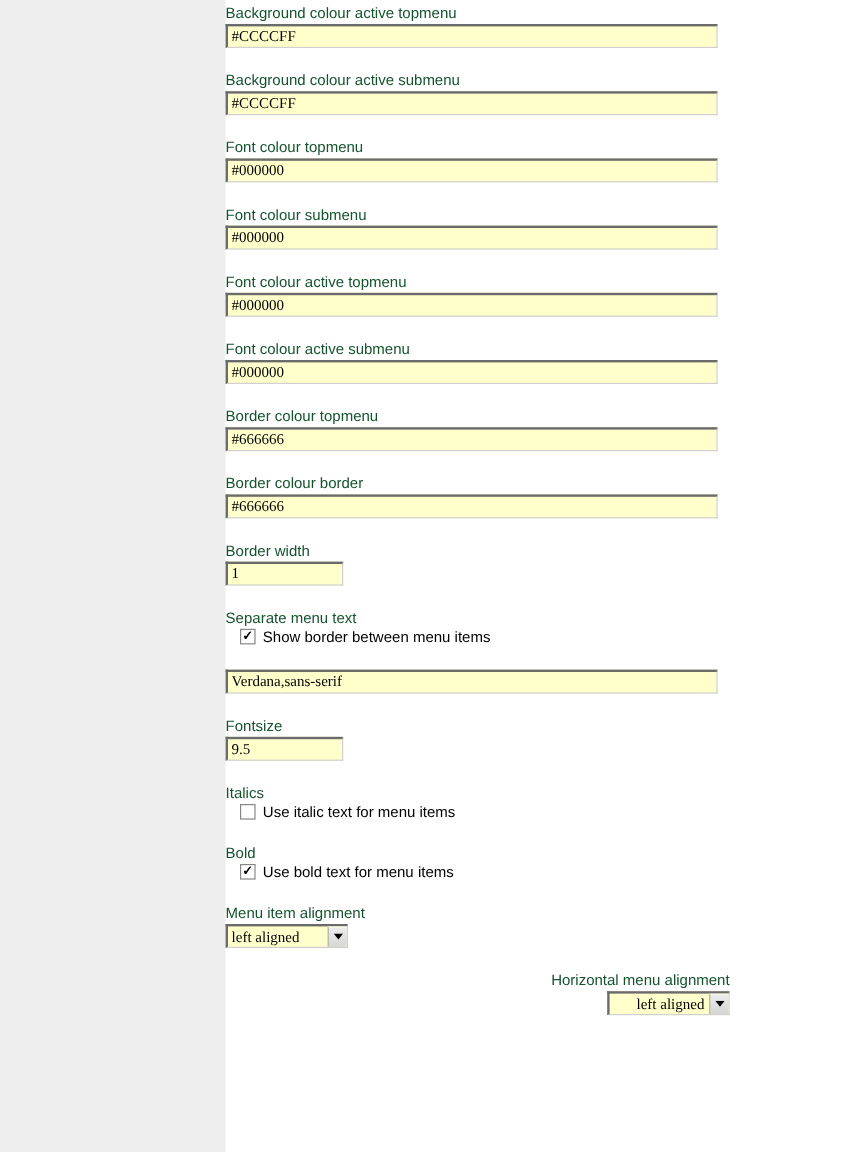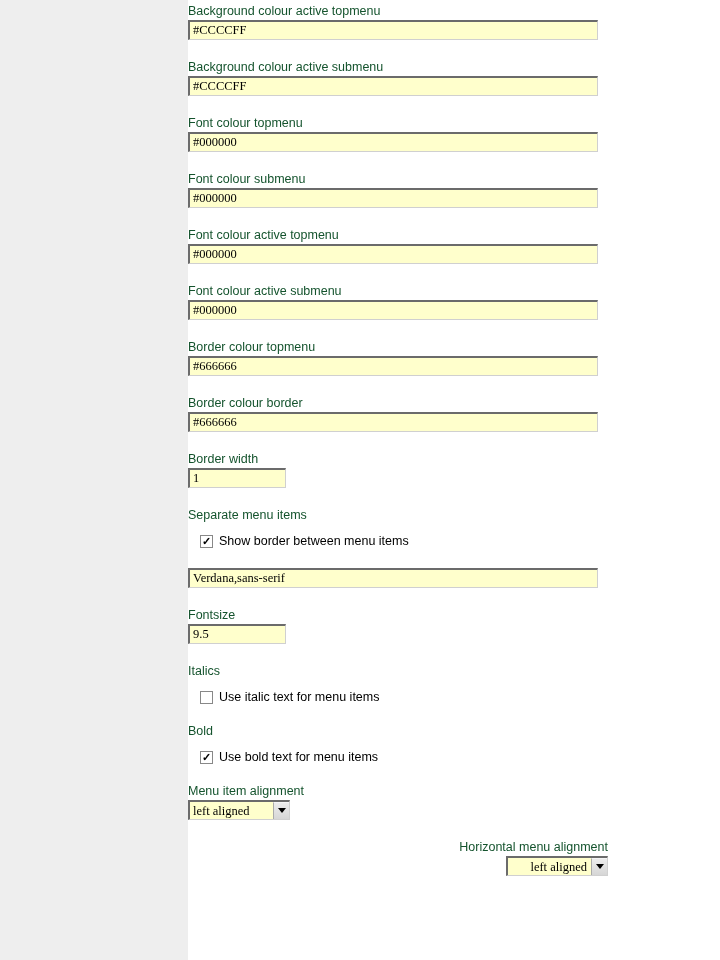--- a/index.html
+++ b/index.html
@@ -41,23 +41,23 @@
       font-family: Liberation Serif, serif;
       font-size: 12.5px;
       padding: 2px 3px;
       height: 20px;
       line-height: 14px;
     }
     .text-input.wide { width: 410px; }
     .text-input.narrow { width: 98px; }
     .check-row {
       display: flex;
-      align-items: flex-end;
+      align-items: flex-start;
       gap: 6px;
-      margin-top: 12px;
+      margin-top: 2px;
       padding-left: 12px;
     }
     .checkbox {
       width: 13px;
       height: 13px;
       border: 1px solid #888;
       background: #fff;
       display: inline-flex;
       align-items: center;
       justify-content: center;
@@ -151,21 +151,21 @@
       <span class="field-label">Border colour border</span>
       <input class="text-input wide" value="#666666" style="">
     </div>
 
     <div class="field">
       <span class="field-label">Border width</span>
       <input class="text-input narrow" value="1" style="">
     </div>
 
     <div class="field">
-      <span class="field-label">Separate menu items</span>
+      <span class="field-label">Separate menu text</span>
       <div class="check-row">
         <span class="checkbox checked"></span>
         <span class="check-label">Show border between menu items</span>
       </div>
     </div>
 
     <div class="field">
       <input class="text-input wide" value="Verdana,sans-serif" style="">
     </div>
 

